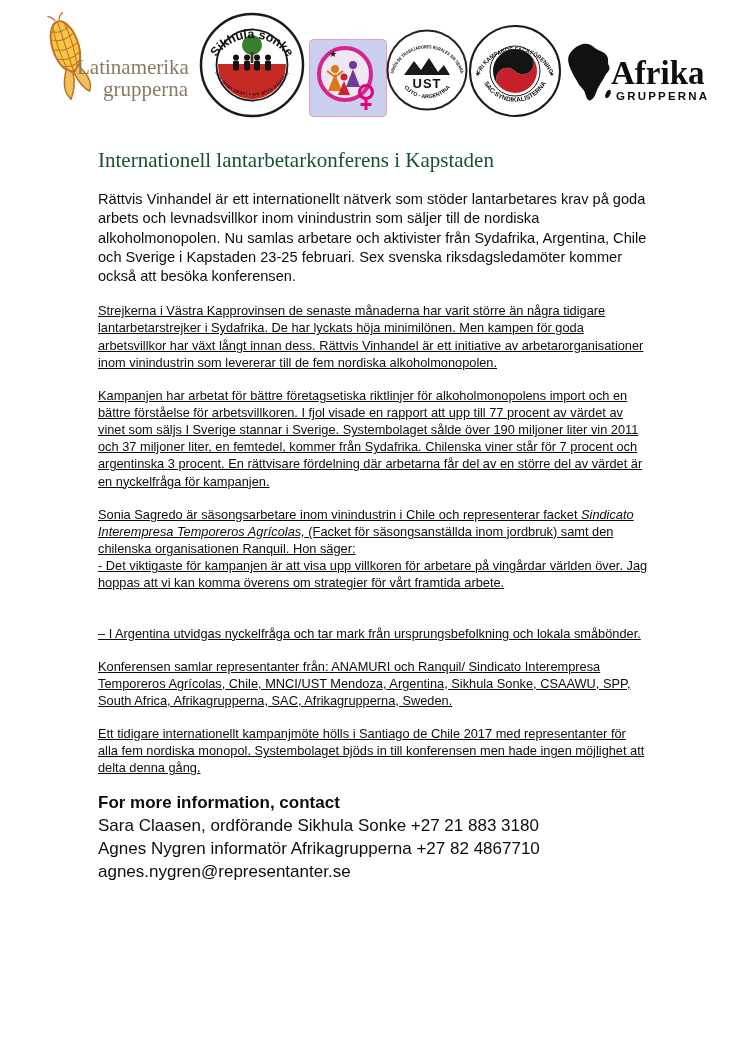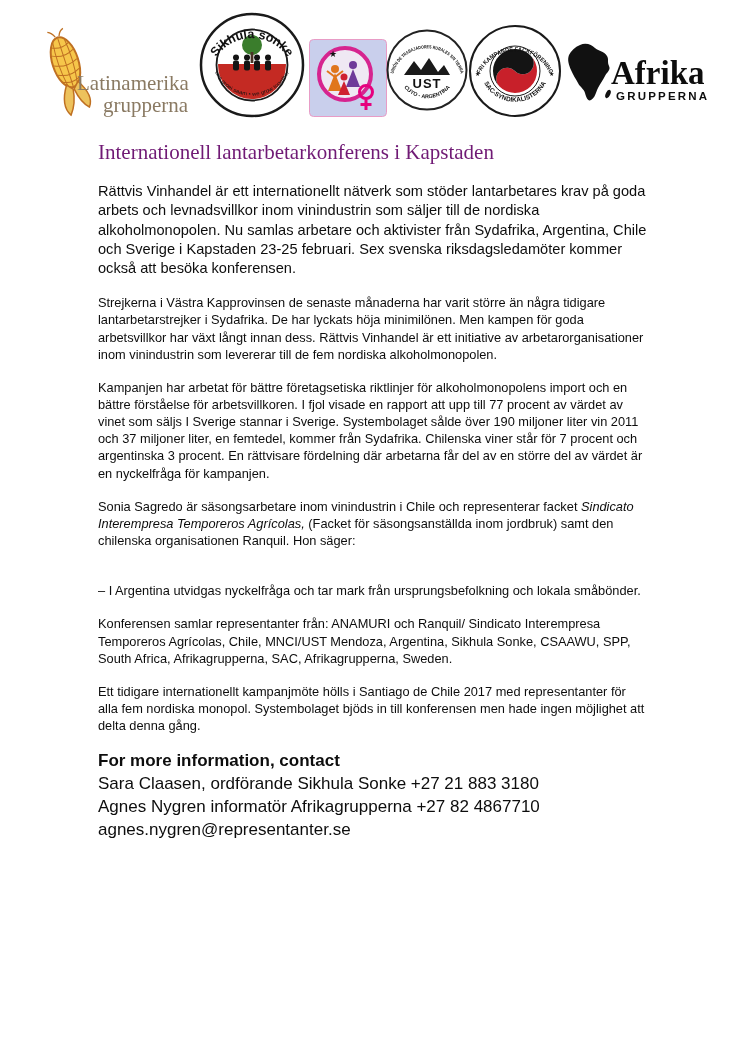--- a/index.html
+++ b/index.html
@@ -8,36 +8,36 @@
     background:#ffffff;
     font-family:"Liberation Sans", sans-serif;
     color:#0d0d0d;
     overflow:hidden;
   }
   .page { position:relative; width:746px; height:1056px; background:#fff; }
 
   
   .logo-row { position:relative; height:128px; }
   .logo { position:absolute; }
-  .logo-lat { left:25px; top:22px;text-align:right; }
+  .logo-lat { left:25px; top:6px;text-align:right; }
   .logo-sik { left:199px; top:12px; }
   .logo-wof { left:309px; top:39px; }
   .logo-ust { left:386px; top:29px; }
   .logo-sac { left:468px; top:24px; }
   .logo-afr { left:563px; top:42px; }
 
   
   .content { padding:0 98px; }
   .doc-title {
     font-family:"Liberation Serif", serif;
     font-size:21px; font-weight:400;
-    margin-top:12px; color:#701a75;
+    margin-top:20px; color:#14532d;
   }
   .lead { margin-top:17px; font-size:14.6px; line-height:1.32; }
-  .body-p { margin-top:16px; font-size:12.8px; line-height:1.34; }
+  .body-p { margin-top:16px; font-size:12.8px; line-height:1.34;text-decoration:underline; }
   .body-p em { font-style:italic; }
   .contact { margin-top:16px; font-size:17px; line-height:1.34; }
   .contact .head { font-weight:bold; }
 </style>
 </head>
 <body>
 
 <div class="page">
 
   <header class="logo-row">
@@ -168,20 +168,21 @@
 
     <h1 class="doc-title">Internationell lantarbetarkonferens i Kapstaden</h1>
 
     <p class="lead">Rättvis Vinhandel är ett internationellt nätverk som stöder lantarbetares krav på goda arbets och levnadsvillkor inom vinindustrin som säljer till de nordiska alkoholmonopolen. Nu samlas arbetare och aktivister från Sydafrika, Argentina, Chile och Sverige i Kapstaden 23-25 februari. Sex svenska riksdagsledamöter kommer också att besöka konferensen.</p>
 
     <p class="body-p">Strejkerna i Västra Kapprovinsen de senaste månaderna har varit större än några tidigare lantarbetarstrejker i Sydafrika. De har lyckats höja minimilönen. Men kampen för goda arbetsvillkor har växt långt innan dess. Rättvis Vinhandel är ett initiative av arbetarorganisationer inom vinindustrin som levererar till de fem nordiska alkoholmonopolen.</p>
 
     <p class="body-p">Kampanjen har arbetat för bättre företagsetiska riktlinjer för alkoholmonopolens import och en bättre förståelse för arbetsvillkoren. I fjol visade en rapport att upp till 77 procent av värdet av vinet som säljs I Sverige stannar i Sverige. Systembolaget sålde över 190 miljoner liter vin 2011 och 37 miljoner liter, en femtedel, kommer från Sydafrika. Chilenska viner står för 7 procent och argentinska 3 procent. En rättvisare fördelning där arbetarna får del av en större del av värdet är en nyckelfråga för kampanjen.</p>
 
     <p class="body-p"><span>Sonia Sagredo är säsongsarbetare inom vinindustrin i Chile och representerar facket </span><em>Sindicato Interempresa Temporeros Agrícolas,</em><span> (Facket för säsongsanställda inom jordbruk) samt den chilenska organisationen Ranquil. Hon säger:</span><br>
+      <span>- Det viktigaste för kampanjen är att visa upp villkoren för arbetare på vingårdar världen över. Jag hoppas att vi kan komma överens om strategier för vårt framtida arbete.</span>
     </p>
 
     <p class="body-p"><br>
       <span>– I Argentina utvidgas nyckelfråga och tar mark från ursprungsbefolkning och lokala småbönder.</span>
     </p>
 
     <p class="body-p">Konferensen samlar representanter från:  ANAMURI och Ranquil/ Sindicato Interempresa Temporeros Agrícolas, Chile, MNCI/UST Mendoza, Argentina, Sikhula Sonke, CSAAWU, SPP, South Africa, Afrikagrupperna, SAC, Afrikagrupperna, Sweden.</p>
 
     <p class="body-p">Ett tidigare internationellt kampanjmöte hölls i Santiago de Chile 2017 med representanter för alla fem nordiska monopol. Systembolaget bjöds in till konferensen men hade ingen möjlighet att delta denna gång.</p>
 

